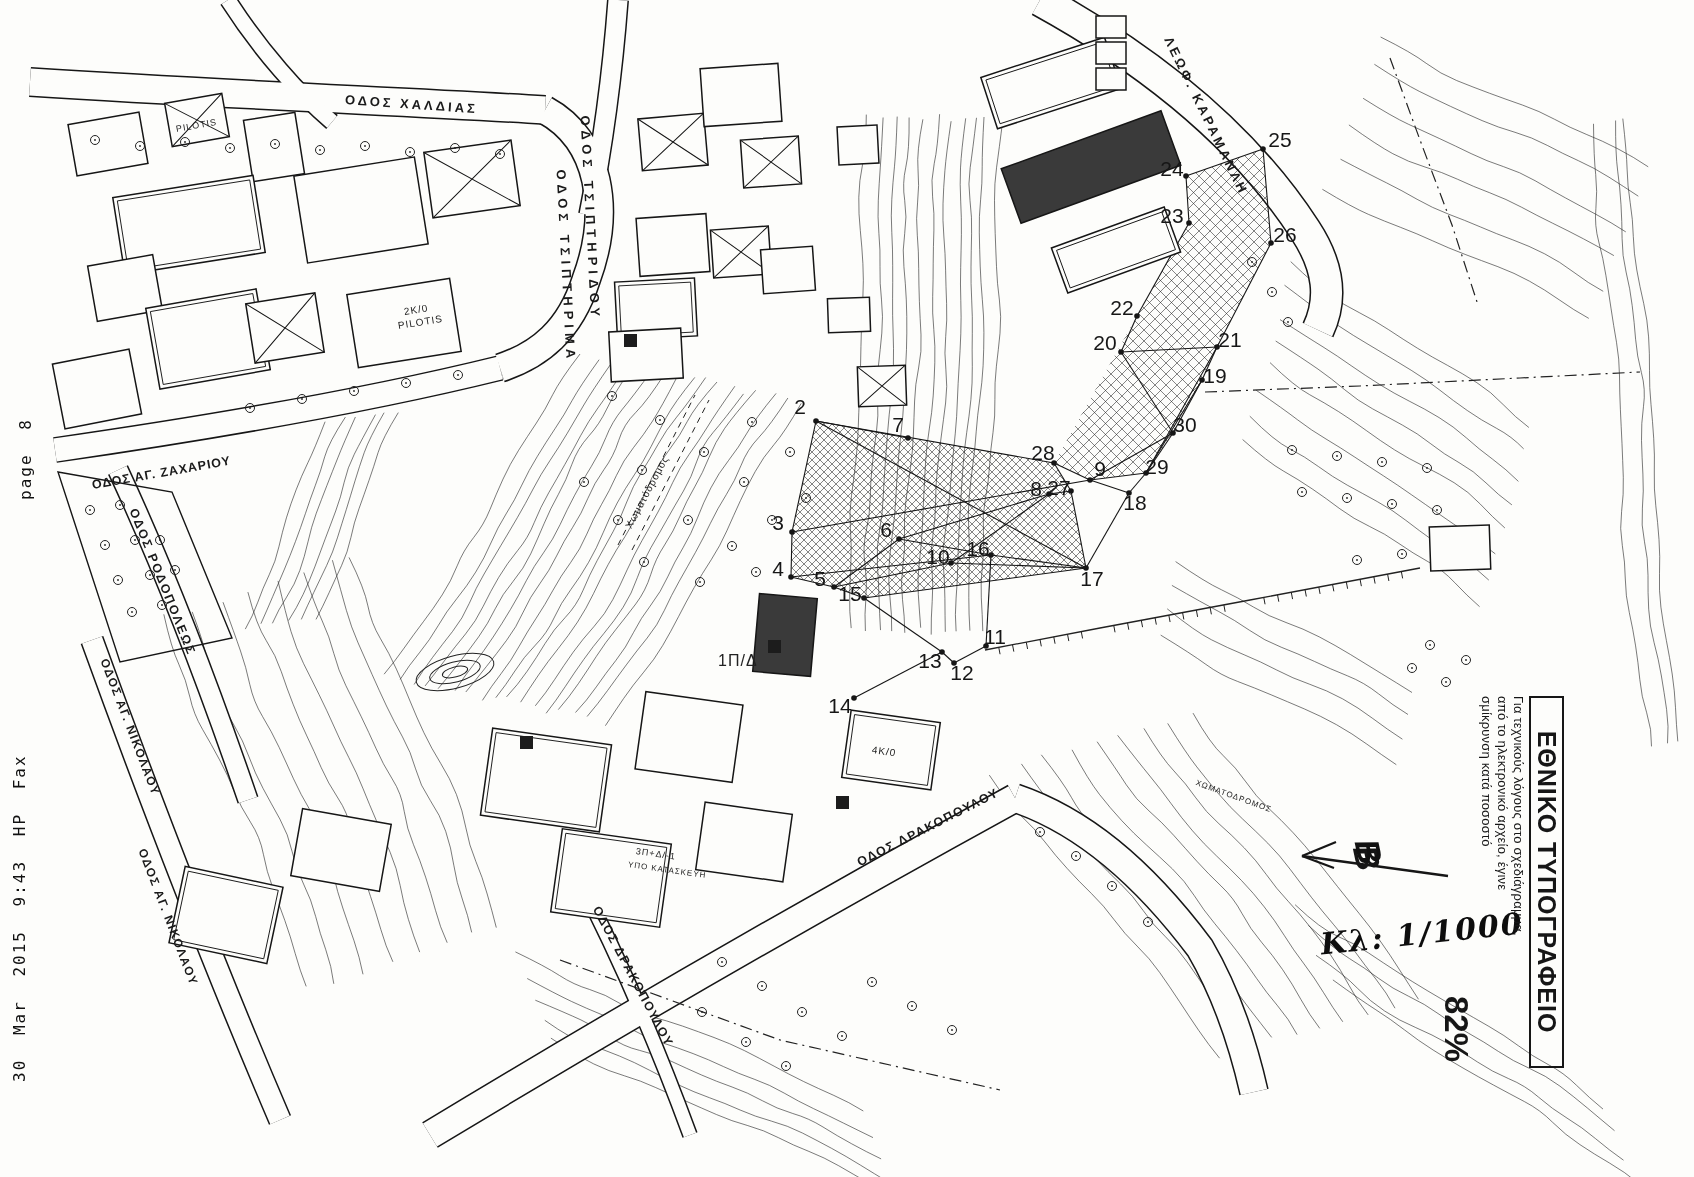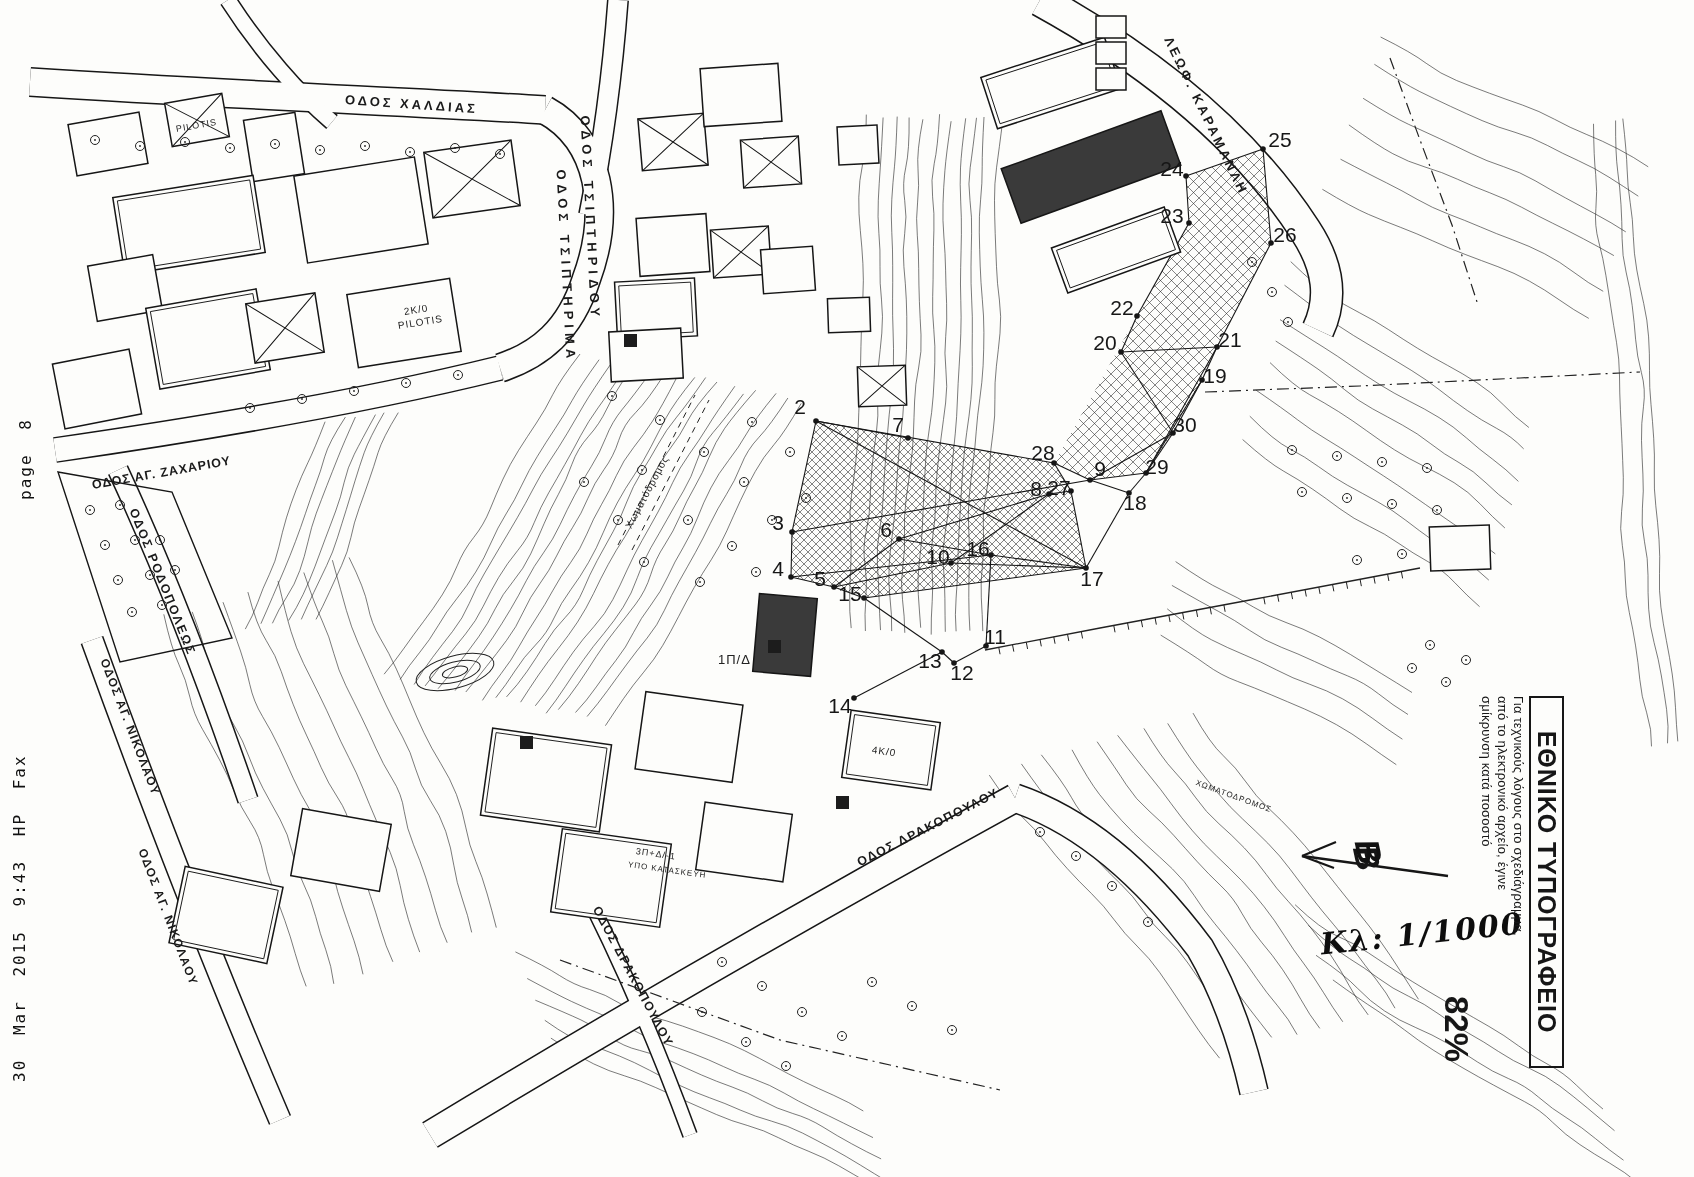--- a/index.html
+++ b/index.html
@@ -647,21 +647,21 @@
       <div class="street" style="left: 596px; top: 900px; transform: rotate(62deg); font-size: 12.5px; letter-spacing: 1.5px;">ΟΔΟΣ ΔΡΑΚΟΠΟΥΛΟΥ</div>
       <div class="street" style="left: 104px; top: 652px; transform: rotate(69deg); font-size: 12px; letter-spacing: 1.5px;">ΟΔΟΣ ΑΓ. ΝΙΚΟΛΑΟΥ</div>
       <div class="street" style="left: 142px; top: 842px; transform: rotate(69deg); font-size: 12px; letter-spacing: 1.5px;">ΟΔΟΣ ΑΓ. ΝΙΚΟΛΑΟΥ</div>
       <div class="street" style="left: 1168px; top: 30px; transform: rotate(64deg); font-size: 13px; letter-spacing: 3px;">ΛΕΩΦ. ΚΑΡΑΜΑΝΛΗ</div>
       <div class="maplabel" style="left: 404px; top: 306px; transform: rotate(-9deg); font-size: 10px;">2Κ/0</div>
       <div class="maplabel" style="left: 398px; top: 320px; transform: rotate(-9deg); font-size: 10px;">PILOTIS</div>
       <div class="maplabel" style="left: 176px; top: 124px; transform: rotate(-10deg); font-size: 9px;">PILOTIS</div>
       <div class="maplabel" style="left: 628px; top: 522px; transform: rotate(-62deg); font-size: 10px;">Χωματόδρομος</div>
       <div class="maplabel" style="left: 1196px; top: 778px; transform: rotate(20deg); font-size: 8px;">ΧΩΜΑΤΟΔΡΟΜΟΣ</div>
       <div class="maplabel" style="left: 872px; top: 744px; transform: rotate(8deg); font-size: 10px;">4Κ/0</div>
-      <div class="maplabel" style="left: 718px; top: 652px; transform: rotate(0deg); font-size: 13px;">1Π/Δ</div>
+      <div class="maplabel" style="left: 718px; top: 652px; transform: rotate(0deg); font-size: 16px;">1Π/Δ</div>
       <div class="maplabel" style="left: 636px; top: 846px; transform: rotate(8deg); font-size: 9px;">3Π+Δ/-1</div>
       <div class="maplabel" style="left: 628px; top: 860px; transform: rotate(8deg); font-size: 8px;">ΥΠΟ ΚΑΤΑΣΚΕΥΗ</div>
     </div>
 
   <div class="fax-vert" id="fax-ts">30 Mar 2015 9:43 HP Fax</div>
   <div class="fax-vert" id="fax-page">page 8</div>
 
   <div class="scale-note">Κλ: 1/1000</div>
   <div class="north-letter">Β</div>
 

